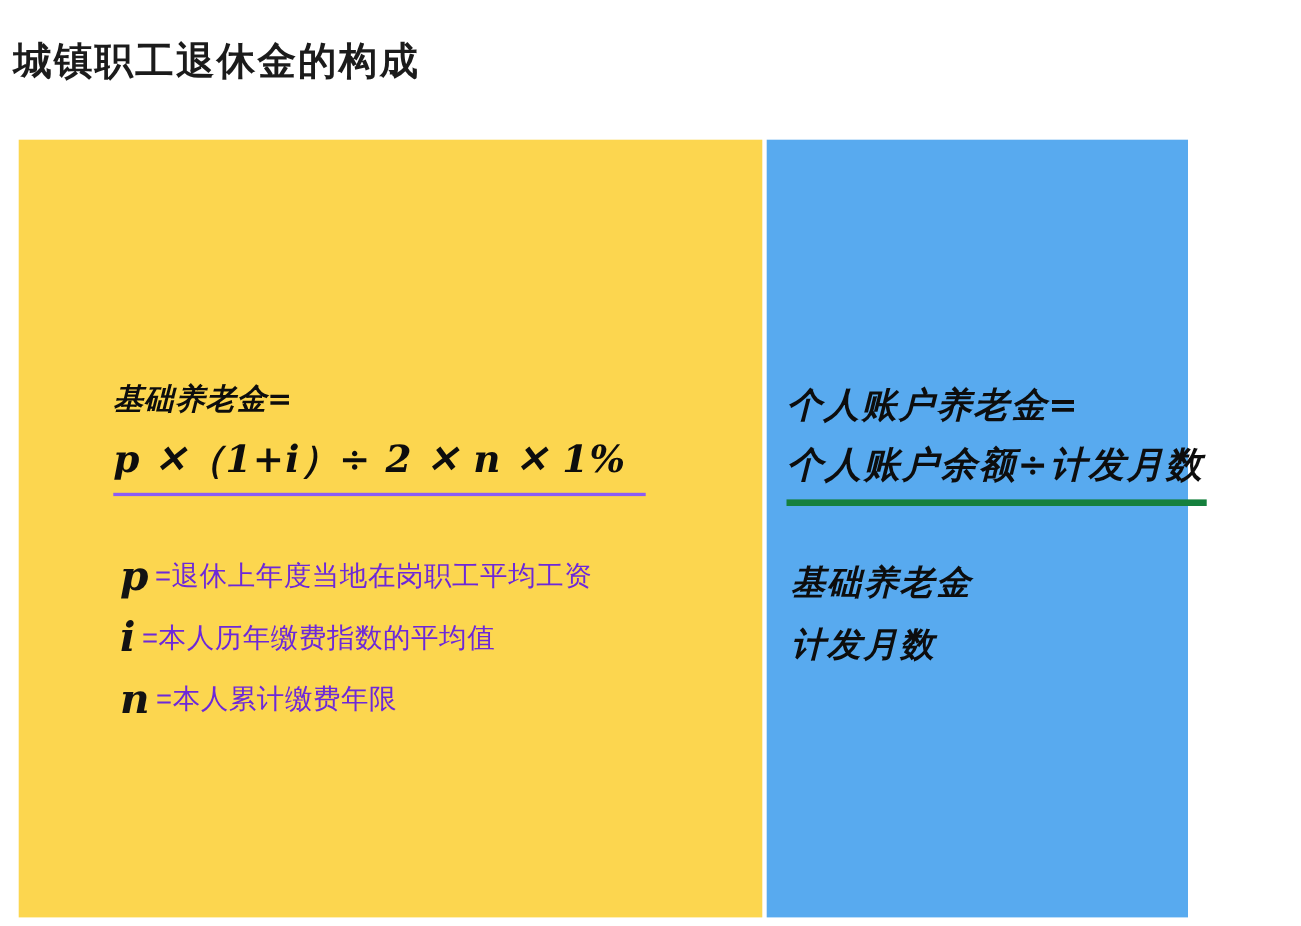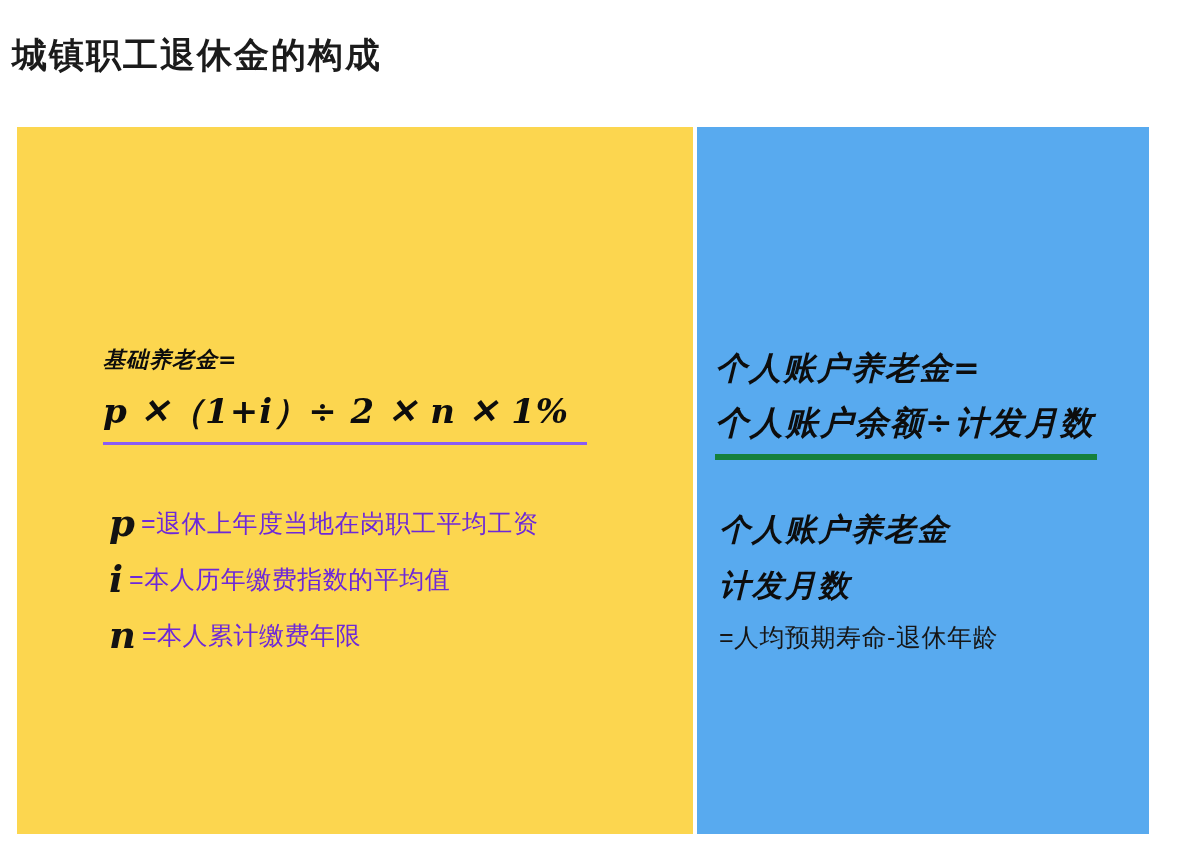--- a/index.html
+++ b/index.html
@@ -31,36 +31,36 @@
     top: 127px;
     height: 707px;
   }
   .panel-left {
     left: 17px;
     width: 676px;
     background: var(--yellow);
   }
   .panel-right {
     left: 697px;
-    width: 452px;
+    width: 383px;
     background: var(--blue);
   }
   
   .formula-font {
     font-family: "DejaVu Serif", serif;
     font-weight: 900;
     font-style: italic;
     color: #0d0d0d;
   }
   .left-formula-block {
     position: absolute;
     left: 86px; top: 218px;
   }
   .left-formula-title {
-    font-size: 22px;
+    font-size: 27px;
     letter-spacing: 1px;
   }
   .left-formula-line {
     display: inline-block;
     margin-top: 14px;
     font-size: 34px;
     letter-spacing: 1px;
     border-bottom: 3px solid #8b5cf6;
     padding: 0 18px 7px 0;
     white-space: nowrap;
@@ -153,17 +153,16 @@
 </div>
 
 <div class="panel panel-right">
 
   <div class="right-formula-block">
     <div class="formula-font right-formula-title">个人账户养老金=</div>
     <div class="formula-font right-formula-line">个人账户余额÷计发月数</div>
   </div>
 
   <div class="right-defs">
-    <div class="formula-font right-term">个人账户养老金</div>
+    <div class="formula-font right-term">基础养老金</div>
     <div class="formula-font right-term">计发月数</div>
-    <div class="right-term-text">=人均预期寿命-退休年龄</div>
   </div>
 </div>
 
 </body></html>

